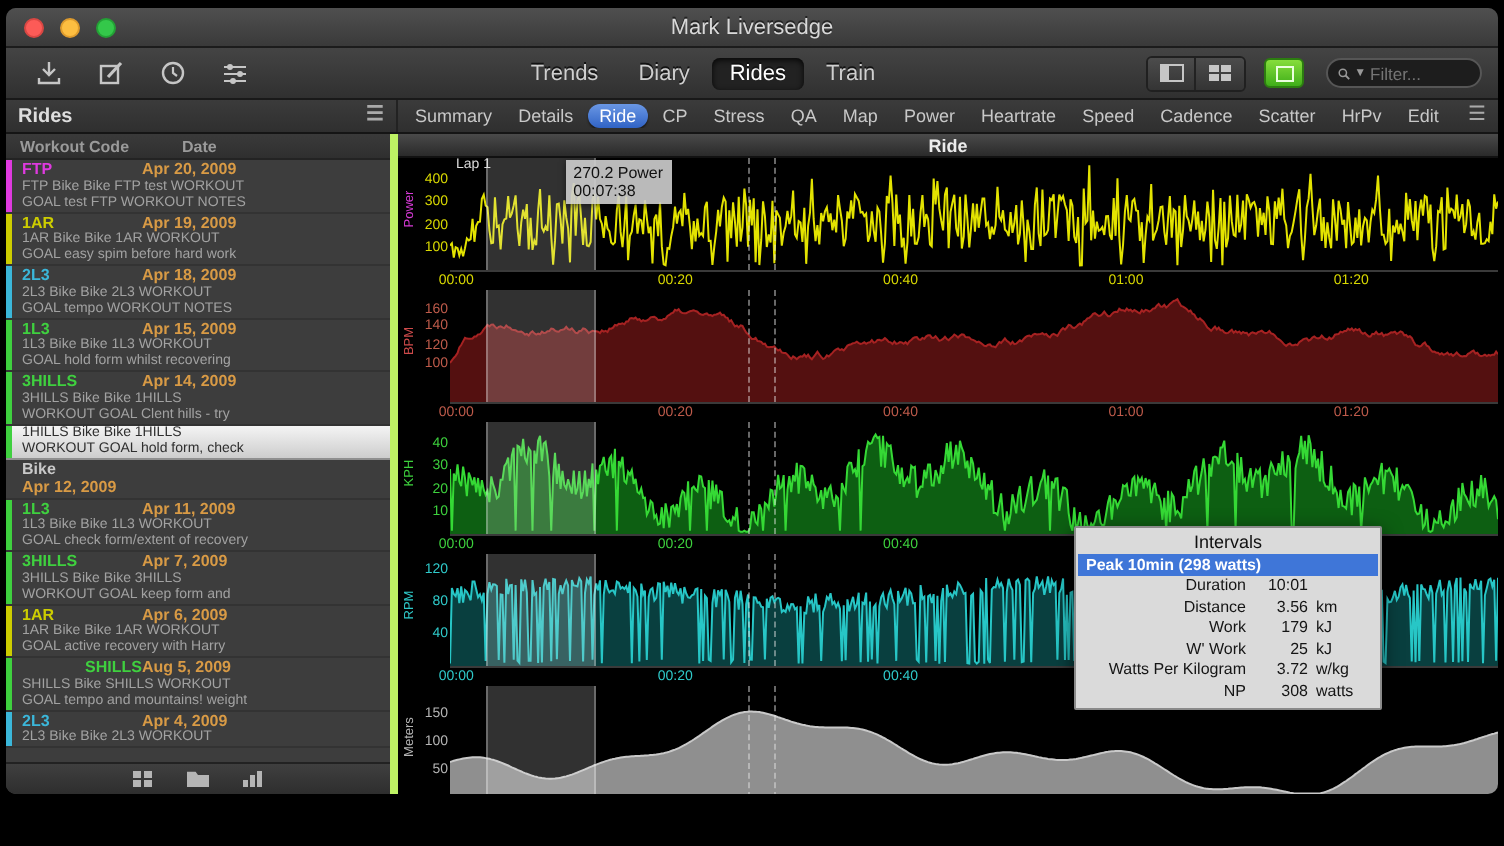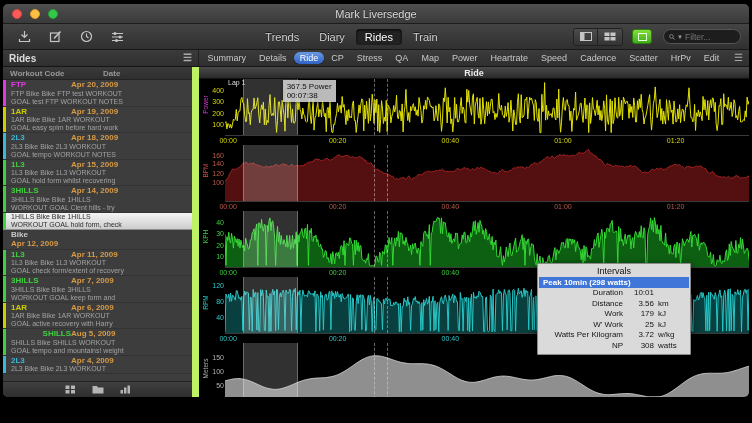--- a/index.html
+++ b/index.html
@@ -30,21 +30,21 @@
   .tabrow{height:17px;background:linear-gradient(#3b3b3b,#2f2f2f);border-bottom:1px solid #151515;display:flex;align-items:center;flex:none;}
   .sbheader{width:196px;flex:none;display:flex;align-items:center;padding:0 6px;color:#ddd;font-size:10px;font-weight:bold;border-right:1px solid #222;height:100%;}
   .sbheader .ham{margin-left:auto;}
   .ham{color:#aaa;font-size:10px;line-height:1;}
   .atabs{flex:1;display:flex;align-items:center;justify-content:space-around;padding:0 2px;overflow:hidden;}
   .atab{font-size:9px;color:#c8c8c8;padding:1px 6px;border-radius:7px;white-space:nowrap;cursor:default;}
   .atab.active{background:linear-gradient(#6a97e4,#3063c5);color:#fff;box-shadow:0 1px 1px rgba(0,0,0,.5);}
   .rham{padding:0 6px;}
   
   .content{flex:1;display:flex;overflow:hidden;}
-  .sidebar{width:196px;flex:none;background:#3d3d3d;display:flex;flex-direction:column;border-right:7px solid #bef264;}
+  .sidebar{width:196px;flex:none;background:#3d3d3d;display:flex;flex-direction:column;border-right:4px solid #bef264;}
   .cols{height:13px;background:linear-gradient(#3a3a3a,#2f2f2f);border-bottom:1px solid #232323;position:relative;flex:none;}
   .cols span{position:absolute;top:2px;font-size:8px;color:#9a9a9a;font-weight:bold;}
   .ridelist{flex:1;overflow:hidden;}
   .item{position:relative;padding:0 3px 0 8px;border-bottom:1px solid #333;background:#3d3d3d;}
   .item .stripe{position:absolute;left:0;top:0;bottom:0;width:3px;}
   .l1{display:flex;line-height:9.5px;}
   .code{font-size:8px;font-weight:bold;width:60px;flex:none;white-space:nowrap;}
   .date{font-size:8px;font-weight:bold;color:#d89a45;white-space:nowrap;line-height:9.5px;}
   .desc{font-size:7px;color:#a2a2a2;line-height:8px;white-space:nowrap;overflow:hidden;}
   .item.sel{background:linear-gradient(#f4f4f4,#cdcdcd);border-bottom:1px solid #8f8f8f;}
@@ -178,21 +178,21 @@
         <div class="atab">Edit</div>
       </div>
     <span class="ham rham">☰</span>
   </div>
 
   <div class="content">
 
     <div class="sidebar">
       <div class="cols">
           <span style="left: 7px;">Workout Code</span>
-          <span style="left: 100px; text-align: right;">Date</span>
+          <span style="left: 88px; text-align: right;">Date</span>
         </div>
       <div class="ridelist">
           <div class="item">
             <div class="stripe" style="background: rgb(223, 58, 223);"></div>
             <div class="l1">
               <span class="code" style="color: rgb(223, 58, 223);">FTP</span>
               <span class="date">Apr 20, 2009</span>
             </div>
             <div class="desc">FTP Bike Bike FTP test WORKOUT</div>
             <div class="desc">GOAL test FTP WORKOUT NOTES</div>
@@ -321,21 +321,21 @@
               </div>
               <div class="plot">
                 <svg viewBox="0 0 1000 100" preserveAspectRatio="none">
                   <path d="M0.0,78.2 L1.8,76.2 L3.6,89.0 L5.4,79.7 L7.2,80.5 L8.9,87.0 L10.7,81.1 L12.5,87.8 L14.3,80.5 L16.1,71.8 L17.9,73.6 L19.7,72.4 L21.5,54.3 L23.3,74.8 L25.0,60.5 L26.8,57.1 L28.6,56.9 L30.4,36.5 L32.2,32.8 L34.0,42.4 L35.8,44.0 L37.6,64.6 L39.4,76.1 L41.1,75.7 L42.9,35.1 L44.7,61.5 L46.5,60.3 L48.3,81.6 L50.1,59.2 L51.9,54.8 L53.7,54.0 L55.5,33.9 L57.2,53.3 L59.0,49.4 L60.8,42.3 L62.6,33.4 L64.4,63.2 L66.2,78.4 L68.0,57.4 L69.8,46.1 L71.6,54.3 L73.3,41.2 L75.1,81.7 L76.9,53.5 L78.7,82.0 L80.5,73.8 L82.3,77.8 L84.1,46.8 L85.9,27.8 L87.7,62.3 L89.4,65.6 L91.2,61.1 L93.0,65.1 L94.8,33.2 L96.6,69.7 L98.4,95.3 L100.2,73.8 L102.0,41.2 L103.8,40.7 L105.5,54.7 L107.3,76.4 L109.1,37.8 L110.9,53.1 L112.7,62.8 L114.5,93.2 L116.3,33.7 L118.1,22.4 L119.9,69.4 L121.6,38.2 L123.4,32.5 L125.2,54.6 L127.0,77.6 L128.8,53.4 L130.6,78.1 L132.4,78.8 L134.2,75.0 L136.0,37.1 L137.7,32.3 L139.5,54.8 L141.3,34.7 L143.1,54.5 L144.9,58.7 L146.7,71.3 L148.5,51.9 L150.3,63.1 L152.1,65.5 L153.8,75.4 L155.6,77.0 L157.4,75.3 L159.2,46.4 L161.0,33.7 L162.8,66.0 L164.6,79.5 L166.4,60.6 L168.2,34.5 L169.9,91.3 L171.7,69.4 L173.5,65.8 L175.3,51.5 L177.1,41.6 L178.9,67.6 L180.7,54.7 L182.5,55.6 L184.3,68.0 L186.0,37.7 L187.8,53.5 L189.6,67.1 L191.4,61.1 L193.2,94.2 L195.0,54.4 L196.8,50.6 L198.6,69.9 L200.4,39.5 L202.1,78.7 L203.9,94.9 L205.7,95.8 L207.5,80.5 L209.3,81.2 L211.1,69.8 L212.9,61.8 L214.7,43.4 L216.5,58.5 L218.2,49.3 L220.0,46.8 L221.8,60.9 L223.6,31.2 L225.4,50.5 L227.2,45.5 L229.0,61.4 L230.8,81.4 L232.6,56.3 L234.3,74.5 L236.1,54.2 L237.9,69.3 L239.7,67.1 L241.5,69.6 L243.3,44.0 L245.1,39.2 L246.9,74.1 L248.7,73.9 L250.4,95.5 L252.2,79.1 L254.0,65.7 L255.8,46.3 L257.6,61.0 L259.4,43.7 L261.2,35.4 L263.0,38.8 L264.8,92.6 L266.5,46.7 L268.3,71.5 L270.1,39.6 L271.9,56.7 L273.7,79.2 L275.5,34.7 L277.3,74.6 L279.1,61.7 L280.9,27.3 L282.6,42.3 L284.4,79.3 L286.2,37.3 L288.0,60.2 L289.8,35.9 L291.6,93.1 L293.4,45.8 L295.2,95.6 L297.0,72.7 L298.7,38.7 L300.5,52.0 L302.3,79.5 L304.1,68.2 L305.9,75.5 L307.7,38.1 L309.5,94.0 L311.3,46.9 L313.1,50.3 L314.8,53.4 L316.6,78.2 L318.4,66.7 L320.2,61.0 L322.0,47.3 L323.8,59.0 L325.6,51.9 L327.4,29.1 L329.2,68.2 L330.9,71.3 L332.7,56.3 L334.5,57.6 L336.3,75.0 L338.1,44.5 L339.9,94.5 L341.7,60.7 L343.5,48.9 L345.3,18.5 L347.0,54.4 L348.8,74.2 L350.6,60.0 L352.4,77.2 L354.2,49.1 L356.0,56.5 L357.8,47.6 L359.6,44.0 L361.4,57.1 L363.1,49.5 L364.9,64.5 L366.7,55.0 L368.5,66.4 L370.3,33.1 L372.1,45.3 L373.9,56.0 L375.7,78.7 L377.5,72.2 L379.2,47.7 L381.0,53.9 L382.8,37.9 L384.6,54.1 L386.4,32.1 L388.2,35.3 L390.0,38.3 L391.8,48.6 L393.6,48.2 L395.3,51.9 L397.1,49.7 L398.9,74.8 L400.7,69.1 L402.5,47.6 L404.3,64.6 L406.1,74.8 L407.9,44.3 L409.7,47.7 L411.4,67.7 L413.2,93.4 L415.0,76.1 L416.8,33.9 L418.6,40.5 L420.4,15.7 L422.2,39.7 L424.0,78.5 L425.8,32.7 L427.5,58.7 L429.3,50.6 L431.1,79.8 L432.9,71.2 L434.7,94.4 L436.5,75.3 L438.3,33.0 L440.1,70.1 L441.9,45.3 L443.6,76.4 L445.4,76.7 L447.2,70.5 L449.0,48.6 L450.8,33.1 L452.6,61.5 L454.4,50.1 L456.2,54.7 L458.0,77.2 L459.7,78.9 L461.5,18.3 L463.3,41.4 L465.1,20.5 L466.9,45.0 L468.7,55.7 L470.5,64.6 L472.3,32.5 L474.1,26.4 L475.8,80.5 L477.6,48.0 L479.4,40.0 L481.2,32.8 L483.0,62.5 L484.8,70.0 L486.6,34.6 L488.4,80.8 L490.2,70.3 L491.9,32.6 L493.7,53.9 L495.5,79.8 L497.3,61.0 L499.1,40.5 L500.9,65.8 L502.7,40.9 L504.5,62.3 L506.3,48.6 L508.1,36.1 L509.8,36.2 L511.6,60.2 L513.4,57.8 L515.2,72.4 L517.0,61.3 L518.8,68.4 L520.6,59.7 L522.4,25.8 L524.2,52.4 L525.9,55.7 L527.7,46.7 L529.5,63.8 L531.3,65.6 L533.1,69.8 L534.9,48.3 L536.7,66.9 L538.5,58.3 L540.3,42.1 L542.0,77.1 L543.8,67.7 L545.6,37.9 L547.4,60.9 L549.2,92.9 L551.0,55.1 L552.8,65.2 L554.6,81.2 L556.4,81.3 L558.1,41.7 L559.9,26.3 L561.7,67.5 L563.5,78.6 L565.3,28.1 L567.1,69.1 L568.9,68.0 L570.7,64.3 L572.5,36.3 L574.2,37.7 L576.0,32.4 L577.8,71.3 L579.6,51.4 L581.4,32.7 L583.2,37.3 L585.0,34.0 L586.8,41.5 L588.6,46.6 L590.3,74.1 L592.1,36.9 L593.9,42.4 L595.7,70.3 L597.5,75.8 L599.3,52.8 L601.1,95.9 L602.9,95.8 L604.7,27.3 L606.4,58.4 L608.2,56.0 L610.0,6.4 L611.8,73.5 L613.6,46.9 L615.4,72.1 L617.2,56.9 L619.0,65.0 L620.8,64.0 L622.5,61.7 L624.3,68.7 L626.1,52.0 L627.9,51.9 L629.7,68.9 L631.5,73.0 L633.3,35.8 L635.1,69.5 L636.9,18.0 L638.6,69.8 L640.4,95.1 L642.2,77.7 L644.0,48.1 L645.8,33.1 L647.6,54.3 L649.4,56.2 L651.2,38.6 L653.0,36.6 L654.7,46.9 L656.5,47.4 L658.3,74.1 L660.1,57.3 L661.9,93.6 L663.7,69.3 L665.5,52.3 L667.3,55.7 L669.1,23.3 L670.8,73.6 L672.6,67.9 L674.4,64.1 L676.2,55.7 L678.0,43.7 L679.8,43.3 L681.6,65.7 L683.4,77.5 L685.2,53.3 L686.9,33.9 L688.7,71.2 L690.5,45.9 L692.3,47.6 L694.1,95.7 L695.9,42.6 L697.7,79.5 L699.5,64.3 L701.3,33.2 L703.0,52.0 L704.8,55.8 L706.6,65.4 L708.4,54.5 L710.2,37.9 L712.0,64.0 L713.8,47.8 L715.6,73.4 L717.4,56.2 L719.1,74.4 L720.9,63.8 L722.7,39.0 L724.5,52.7 L726.3,92.8 L728.1,28.3 L729.9,73.1 L731.7,81.1 L733.5,61.6 L735.2,35.8 L737.0,95.8 L738.8,39.0 L740.6,79.7 L742.4,71.7 L744.2,33.6 L746.0,56.6 L747.8,68.6 L749.6,69.8 L751.3,32.9 L753.1,66.4 L754.9,59.4 L756.7,38.1 L758.5,73.0 L760.3,32.4 L762.1,37.0 L763.9,44.4 L765.7,40.4 L767.4,39.4 L769.2,44.9 L771.0,70.2 L772.8,44.7 L774.6,59.8 L776.4,48.9 L778.2,68.7 L780.0,34.2 L781.8,47.1 L783.5,76.6 L785.3,76.8 L787.1,38.7 L788.9,54.3 L790.7,35.4 L792.5,51.2 L794.3,27.4 L796.1,54.5 L797.9,60.2 L799.6,80.4 L801.4,69.7 L803.2,66.1 L805.0,57.1 L806.8,47.4 L808.6,36.5 L810.4,27.9 L812.2,67.5 L814.0,91.3 L815.7,72.8 L817.5,44.1 L819.3,36.1 L821.1,14.1 L822.9,43.8 L824.7,68.9 L826.5,60.3 L828.3,46.5 L830.1,36.2 L831.8,74.1 L833.6,52.7 L835.4,80.3 L837.2,57.4 L839.0,71.4 L840.8,80.6 L842.6,36.9 L844.4,54.4 L846.2,73.8 L847.9,38.1 L849.7,45.8 L851.5,59.6 L853.3,55.2 L855.1,80.6 L856.9,39.4 L858.7,59.1 L860.5,76.9 L862.3,75.0 L864.0,53.3 L865.8,71.4 L867.6,45.9 L869.4,78.0 L871.2,60.9 L873.0,53.5 L874.8,55.7 L876.6,75.3 L878.4,56.7 L880.1,46.1 L881.9,49.3 L883.7,37.0 L885.5,15.7 L887.3,45.3 L889.1,68.6 L890.9,68.6 L892.7,76.6 L894.5,74.3 L896.2,45.4 L898.0,91.9 L899.8,60.3 L901.6,66.4 L903.4,55.2 L905.2,67.9 L907.0,58.7 L908.8,65.6 L910.6,74.4 L912.3,31.1 L914.1,55.1 L915.9,36.7 L917.7,55.5 L919.5,65.1 L921.3,38.4 L923.1,73.3 L924.9,48.0 L926.7,37.1 L928.4,51.4 L930.2,33.8 L932.0,34.9 L933.8,58.3 L935.6,41.6 L937.4,80.4 L939.2,92.1 L941.0,78.7 L942.8,47.4 L944.5,48.5 L946.3,35.0 L948.1,81.6 L949.9,80.8 L951.7,26.3 L953.5,49.5 L955.3,45.3 L957.1,46.7 L958.9,54.1 L960.6,32.7 L962.4,56.3 L964.2,51.9 L966.0,41.2 L967.8,67.0 L969.6,59.1 L971.4,37.0 L973.2,43.3 L975.0,69.5 L976.7,65.3 L978.5,72.9 L980.3,57.6 L982.1,49.0 L983.9,76.6 L985.7,76.6 L987.5,76.1 L989.3,72.5 L991.1,74.2 L992.8,56.9 L994.6,68.0 L996.4,32.4 L998.2,45.2 L1000.0,38.9" fill="none" stroke="#e3e300" stroke-width="1" vector-effect="non-scaling-stroke"></path>
                 </svg>
                 <div class="selband"></div>
                 <div class="dashline" style="left: 28.5%;"></div>
                 <div class="dashline" style="left: 31%;"></div>
                 <div class="laplabel">Lap 1</div>
                 <div class="hovertip">
-                  <div>367.5 Power</div>
+                  <div>270.2 Power</div>
                   <div>00:07:38</div>
                 </div>
                 <div class="xaxis">
                   <span style="left: 0.6%; color: rgb(217, 217, 0);">00:00</span>
                   <span style="left: 21.5%; color: rgb(217, 217, 0);">00:20</span>
                   <span style="left: 43%; color: rgb(217, 217, 0);">00:40</span>
                   <span style="left: 64.5%; color: rgb(217, 217, 0);">01:00</span>
                   <span style="left: 86%; color: rgb(217, 217, 0);">01:20</span>
                 </div>
               </div>

